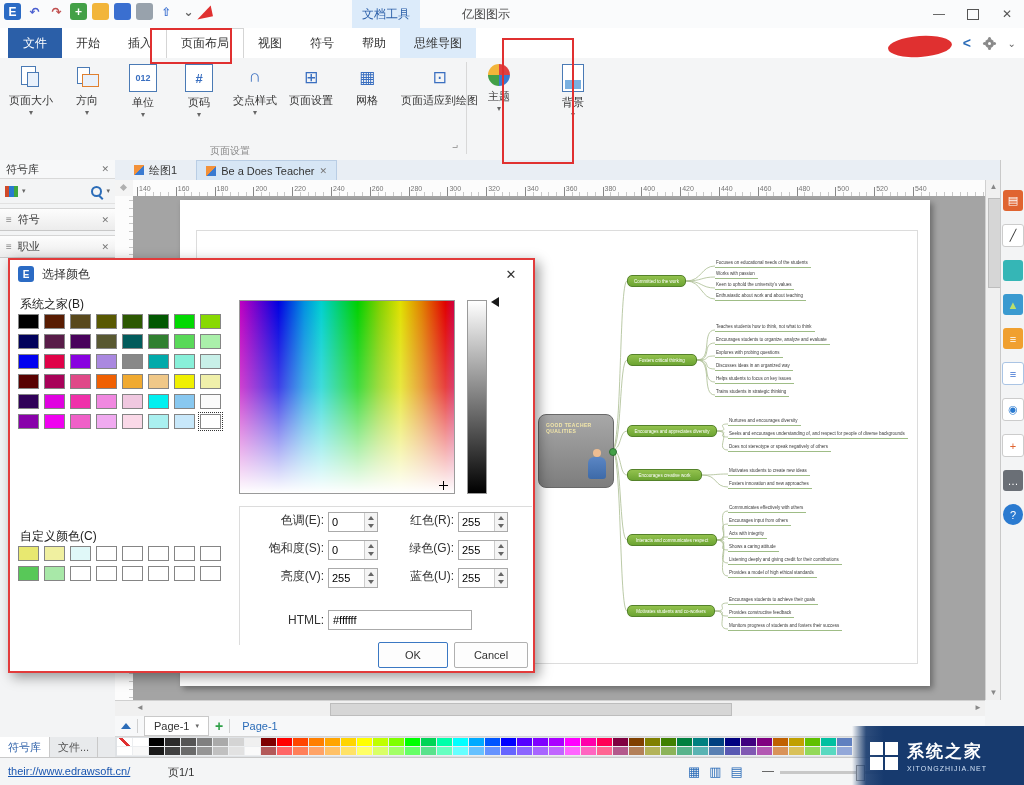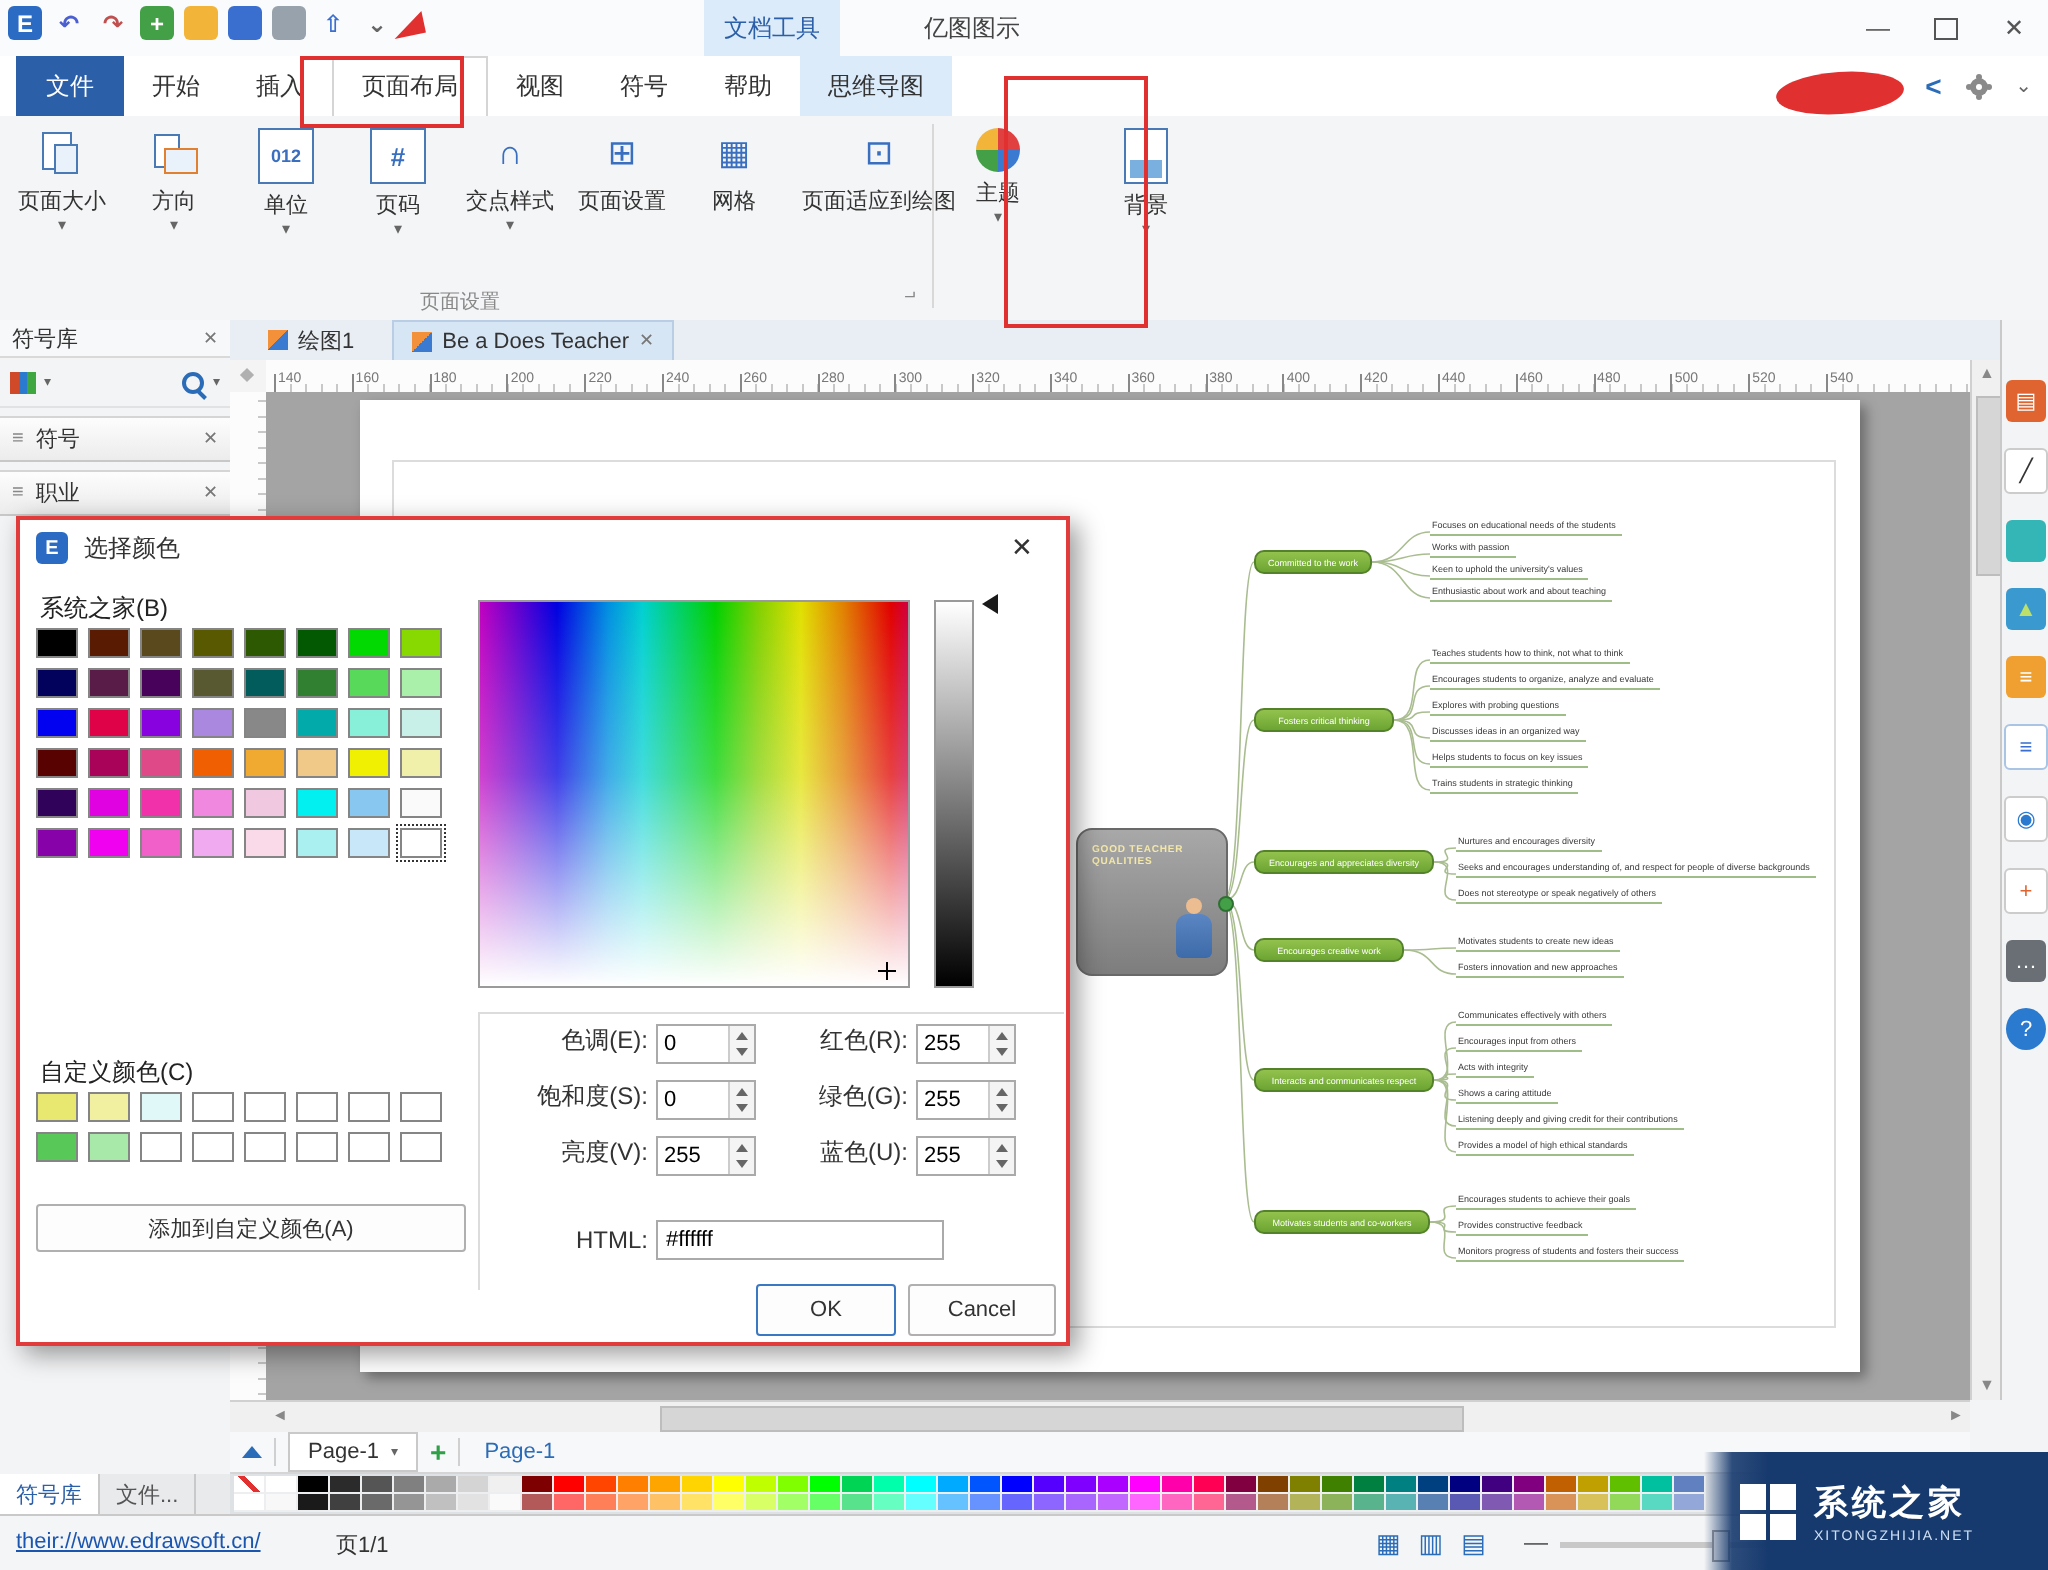--- a/index.html
+++ b/index.html
@@ -681,21 +681,20 @@
       <div class="swatch" style="background: rgb(255, 255, 255);"></div>
       <div class="swatch" style="background: rgb(88, 200, 88);"></div>
       <div class="swatch" style="background: rgb(168, 232, 168);"></div>
       <div class="swatch" style="background: rgb(255, 255, 255);"></div>
       <div class="swatch" style="background: rgb(255, 255, 255);"></div>
       <div class="swatch" style="background: rgb(255, 255, 255);"></div>
       <div class="swatch" style="background: rgb(255, 255, 255);"></div>
       <div class="swatch" style="background: rgb(255, 255, 255);"></div>
       <div class="swatch" style="background: rgb(255, 255, 255);"></div>
     </div>
-  <div id="add-custom-button" class="dlg-btn">添加到自定义颜色(A)</div>
 
   <div id="color-gradient">
     <div id="gradient-cross"></div>
   </div>
   <div id="value-bar"></div>
   <div id="value-marker"></div>
   <div id="fields-frame"></div>
 
   <div class="frow" style="top:252px">
     <span class="flabel">色调(E):</span>

